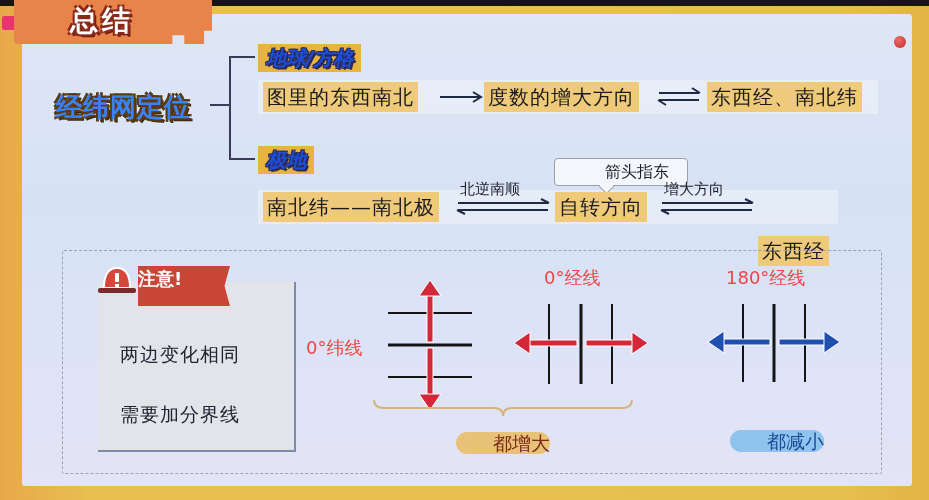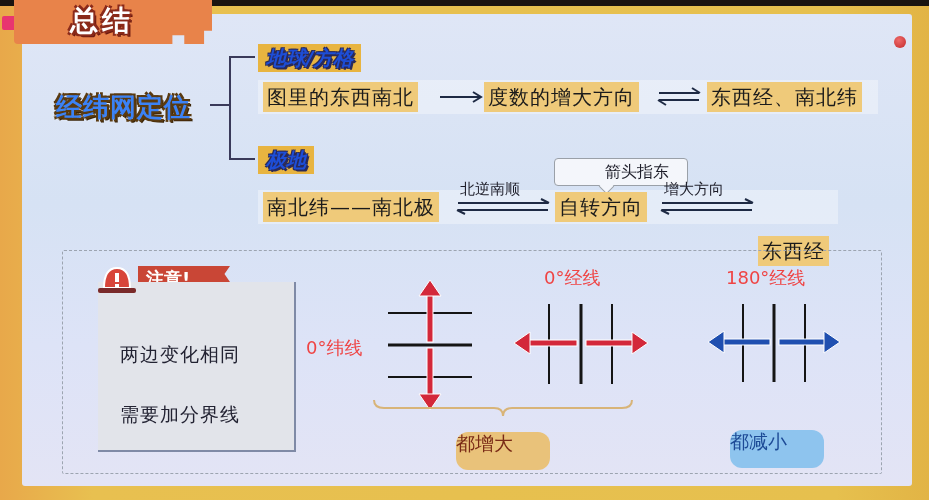--- a/index.html
+++ b/index.html
@@ -69,28 +69,28 @@
     .dashed-box {
       position:absolute; left:62px; top:250px; width:818px; height:222px;
       border:1.5px dashed #9ca4b0; border-radius:2px;
     }
     .note-card {
       position:absolute; left:98px; top:282px; width:196px; height:168px;
       background:#e2e4ea; border-right:2px solid #7f8aa6; border-bottom:2px solid #7f8aa6;
     }
     .note-text { position:absolute; left:120px; font-size:19px; color:#222232; letter-spacing:1px; }
     .note-badge {
-      position:absolute; left:138px; top:266px; width:92px; height:16px; background:#c94636;
+      position:absolute; left:138px; top:266px; width:92px; height:40px; background:#c94636;
       clip-path:polygon(0 0,100% 0,94% 50%,100% 100%,0 100%);
-      color:#fff; font-weight:bold; font-size:18px; line-height:26px; padding-left:8px; box-sizing:border-box;
+      color:#fff; font-weight:bold; font-size:18px; line-height:26px; padding-left:0; box-sizing:border-box;
     }
     .siren { position:absolute; left:96px; top:264px; }
     .diag-label { position:absolute; font-size:18px; color:#ef4444; }
     .result-pill {
-      position:absolute; height:38px; border-radius:12px; font-size:19px; line-height:22px; text-align:left;
+      position:absolute; height:22px; border-radius:12px; font-size:19px; line-height:22px; text-align:right;
     }
     svg { position:absolute; overflow:visible; }
   </style>
 </head>
 <body>
 
 <div class="frame"></div>
 <div class="board"></div>
 
 <div class="pink-tab"></div>

